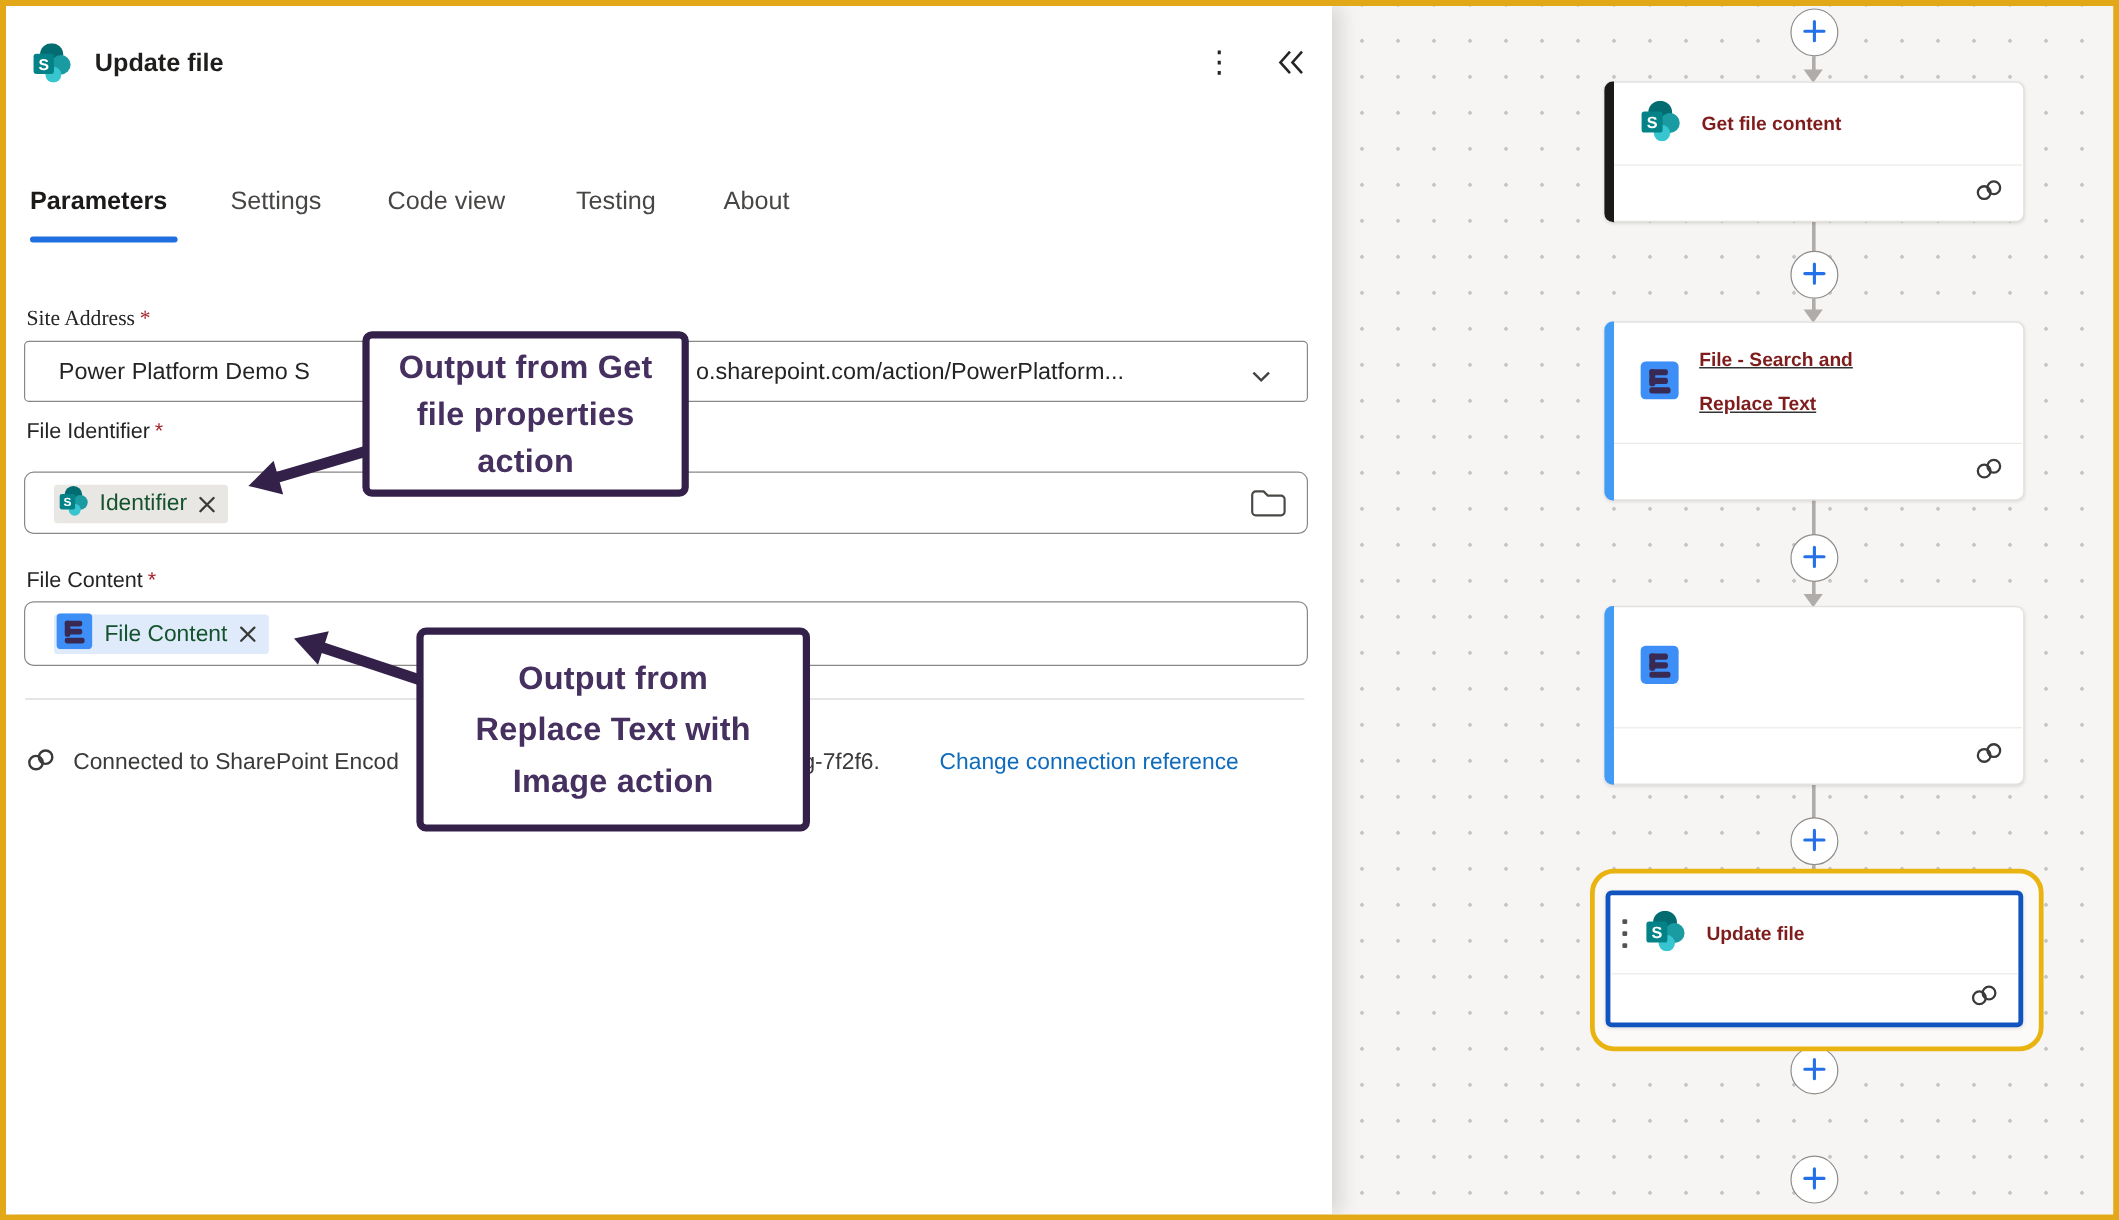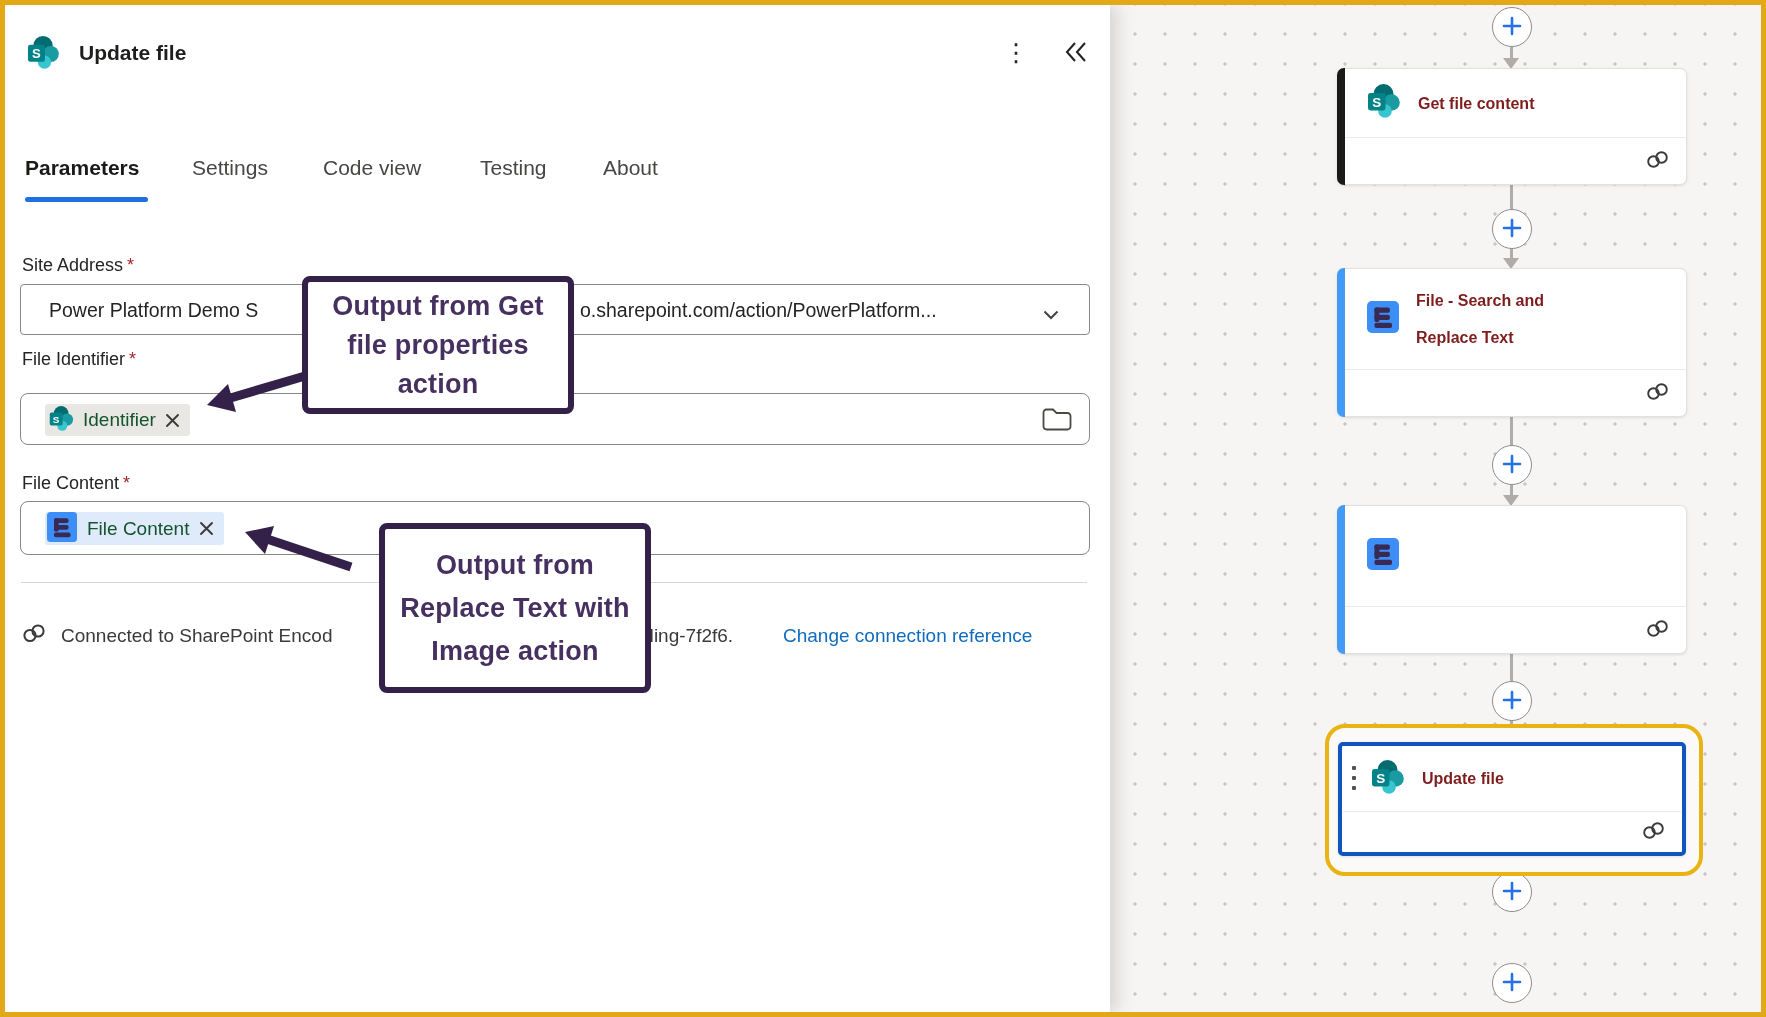--- a/index.html
+++ b/index.html
@@ -18,21 +18,21 @@
   .ahead{position:absolute;left:1498px;width:0;height:0;border-left:8.5px solid transparent;
     border-right:8.5px solid transparent;border-top:11px solid #AFACAA;z-index:2;}
   #ahead-1{top:53px;} #ahead-2{top:253px;} #ahead-3{top:490px;} #ahead-4{top:727px;}
 
   .plus{position:absolute;left:1487px;width:40px;height:40px;border-radius:50%;background:#fff;
     border:1.5px solid #8F8D8B;display:flex;align-items:center;justify-content:center;z-index:3;cursor:pointer;}
   #plus-1{top:2px;} #plus-2{top:204px;} #plus-3{top:440px;} #plus-4{top:676px;} #plus-5{top:867px;} #plus-6{top:958px;}
 
   .node{position:absolute;left:1332px;width:350px;background:#fff;border:1px solid #E3E1DF;
     border-radius:7px;box-shadow:0 1px 3px rgba(0,0,0,.10);display:flex;flex-direction:column;z-index:4;cursor:pointer;}
-  #node-1{top:63px;height:117px;} #node-2{top:263px;height:149px;} #node-3{top:500px;height:149px;}
+  #node-1{top:63px;height:117px;} #node-2{top:263px;height:149px;text-decoration:underline;} #node-3{top:500px;height:149px;}
   .bar{position:absolute;left:-1px;top:-1px;bottom:-1px;width:8px;border-radius:7px 0 0 7px;}
   .bar-black{background:#1B1A19;} .bar-blue{background:#429CF5;}
   .node-title-row{flex:1;display:flex;align-items:center;gap:17px;padding-left:29px;padding-right:12px;}
   .node-title{font-size:16px;font-weight:600;color:#7f1d1d;line-height:37px;}
   .node-divider{border-top:1px solid #ECEAE8;margin:0 1px;}
   .node-footer{height:46px;display:flex;align-items:center;justify-content:flex-end;padding-right:16px;}
 
   .highlight{position:absolute;left:1320px;top:719px;width:378px;height:152px;border:4px solid #E9B411;
     border-radius:20px;background:#FBFAF9;z-index:3;}
   #node-4{top:737px;left:1333px;width:348px;height:114px;border:4px solid #1154C0;border-radius:5px;}
@@ -48,21 +48,21 @@
     font-size:25px;color:#242424;cursor:pointer;line-height:38px;text-align:center;padding:0;}
   .hdr-collapse{position:absolute;left:1050px;top:30px;width:42px;height:36px;border:none;background:transparent;cursor:pointer;padding:0;}
 
   .tab{position:absolute;top:151px;font-size:21px;color:#484644;background:none;border:none;padding:0;cursor:pointer;font-family:Liberation Sans, sans-serif;}
   .tab.active{color:#1B1A19;font-weight:600;}
   #tab-parameters{left:20px;} #tab-settings{left:187px;} #tab-codeview{left:318px;} #tab-testing{left:475px;} #tab-about{left:598px;text-align:center;}
   .tab-underline{position:absolute;left:20px;top:192px;width:123px;height:5px;border-radius:3px;background:#1F6FE0;}
 
   .flabel{position:absolute;left:17px;font-size:18px;color:#242424;}
   .req{color:#A4262C;margin-left:4px;}
-  #lbl-site{top:250px;} #lbl-ident{top:344px;} #lbl-content{top:468px;}
+  #lbl-site{top:250px;font-family:Liberation Serif, serif;} #lbl-ident{top:344px;} #lbl-content{top:468px;}
 
   .dropdown{position:absolute;left:15px;top:279px;width:1070px;height:51px;border:1px solid #8A8886;border-radius:4px;
     background:#fff;cursor:pointer;}
   .dd-text{position:absolute;top:14px;font-size:19.5px;color:#242424;white-space:nowrap;}
   .dd-left{left:28px;} .dd-right{left:559px;}
   .dd-chevron{position:absolute;right:30px;top:21px;}
 
   .tokenfield{position:absolute;left:15px;width:1070px;border:1px solid #8A8886;border-radius:8px;background:#fff;}
   #field-ident{top:388px;height:52px;}
   #field-content{top:496px;height:54px;}
@@ -80,21 +80,21 @@
   .conn-text{position:absolute;top:5px;font-size:19px;color:#3B3A39;white-space:nowrap;}
   .conn-left{left:56px;} .conn-right{left:632px;}
   .conn-link{position:absolute;left:778px;top:5px;font-size:19px;color:#0F6CBD;text-decoration:none;cursor:pointer;white-space:nowrap;}
 
   
   .anno-arrows{position:absolute;left:0;top:0;z-index:40;pointer-events:none;}
   .callout{position:absolute;background:#fff;border:6px solid #33214A;border-radius:8px;z-index:50;
     display:flex;flex-direction:column;align-items:center;justify-content:center;
     font-weight:bold;font-size:27px;color:#463060;text-align:center;letter-spacing:.2px;}
   #callout-1{left:297px;top:271px;width:272px;height:138px;line-height:39px;}
-  #callout-2{left:342px;top:518px;width:272px;height:170px;line-height:43px;margin-left:32px;}
+  #callout-2{left:342px;top:518px;width:328px;height:170px;line-height:43px;}
 </style>
 </head>
 <body>
 
 <div class="frame">
 
   <div class="canvas">
     
   </div>
 

